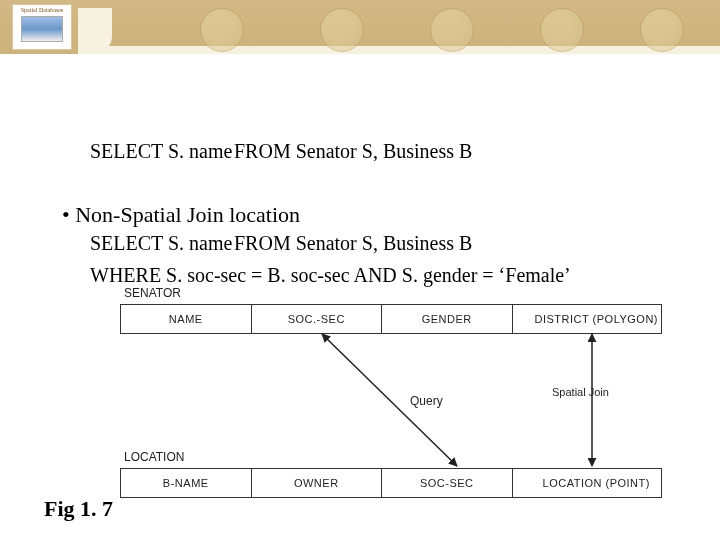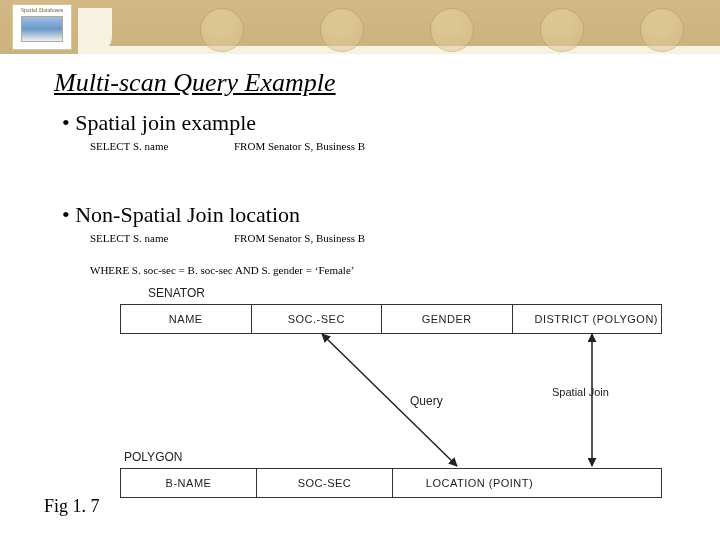--- a/index.html
+++ b/index.html
@@ -80,49 +80,50 @@
   }
   .bullet {
     position: absolute;
     font-size: 22px;
   }
   .b1 { left: 62px; top: 56px; }
   .b2 { left: 62px; top: 148px; }
 
   .code {
     position: absolute;
-    font-size: 11px;
+    font-size: 20px;
     white-space: nowrap;
   }
   .c1a { left: 90px;  top: 86px; }
   .c1b { left: 234px; top: 86px; }
   .c2  { left: 118px; top: 108px; }
   .c3a { left: 90px;  top: 178px; }
   .c3b { left: 234px; top: 178px; }
   .c4  { left: 90px;  top: 210px; }
 
   .figcap {
     position: absolute;
     left: 44px; top: 442px;
-    font-size: 18px;
+    font-size: 22px;
+    font-weight: bold;
   }
 
   
   .diagram {
     position: absolute;
     left: 120px; top: 232px;
     width: 560px; height: 232px;
     font-family: Arial, Helvetica, sans-serif;
     color: #222;
   }
   .dlabel {
     position: absolute;
     font-size: 13px;
   }
-  .senator-lbl { left: 4px; top: 0px; font-size: 12px; margin-left: 24px; }
+  .senator-lbl { left: 4px; top: 0px; font-size: 12px; }
   .business-lbl { left: 4px; top: 164px; font-size: 12px; }
   .join-lbl { left: 290px; top: 108px; font-size: 12px; }
   .sjoin-lbl { left: 432px; top: 100px; font-size: 11px; }
 
   .table {
     position: absolute;
     border: 1px solid #333;
     display: flex;
   }
   .cell {
@@ -161,48 +162,47 @@
   <div class="bottom-bar"></div>
   <div class="globe g1"></div>
   <div class="globe g2"></div>
   <div class="globe g3"></div>
   <div class="globe g4"></div>
   <div class="globe g5"></div>
 </div>
 
 <div class="slide">
 
-  <div class="title">Multi-scan Query Example</div>
-
-  <div class="bullet b1">• Spatial join example</div>
+
   <div class="code c1a">SELECT S. name</div>
   <div class="code c1b">FROM Senator S, Business B</div>
 
   <div class="bullet b2">• Non-Spatial Join location</div>
   <div class="code c3a">SELECT S. name</div>
   <div class="code c3b">FROM Senator S, Business B</div>
   <div class="code c4">WHERE S. soc-sec = B. soc-sec AND S. gender = ‘Female’</div>
 
   <div class="figcap">Fig 1. 7</div>
 
   <div class="diagram">
     <div class="dlabel senator-lbl">SENATOR</div>
-    <div class="dlabel business-lbl">POLYGON</div>
+    <div class="dlabel business-lbl">LOCATION</div>
     <div class="dlabel join-lbl">Query</div>
     <div class="dlabel sjoin-lbl">Spatial Join</div>
 
     <div class="table tbl-sen">
       <div class="cell">NAME</div>
       <div class="cell">SOC.-SEC</div>
       <div class="cell">GENDER</div>
       <div class="cell">DISTRICT (POLYGON)</div>
     </div>
 
     <div class="table tbl-bus">
       <div class="cell">B-NAME</div>
+      <div class="cell">OWNER</div>
       <div class="cell">SOC-SEC</div>
       <div class="cell">LOCATION (POINT)</div>
     </div>
 
     <svg class="arrows">
       <defs>
         <marker id="ah" viewBox="0 0 10 10" refX="9" refY="5" markerWidth="6" markerHeight="6" orient="auto">
           <path d="M0,0 L10,5 L0,10 z" fill="#222"></path>
         </marker>
         <marker id="ah2" viewBox="0 0 10 10" refX="1" refY="5" markerWidth="6" markerHeight="6" orient="auto">

